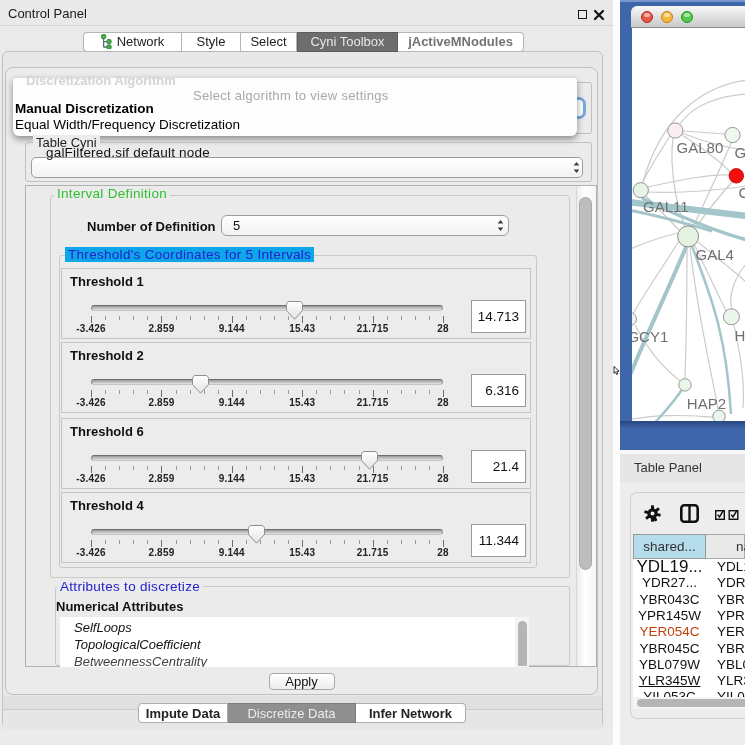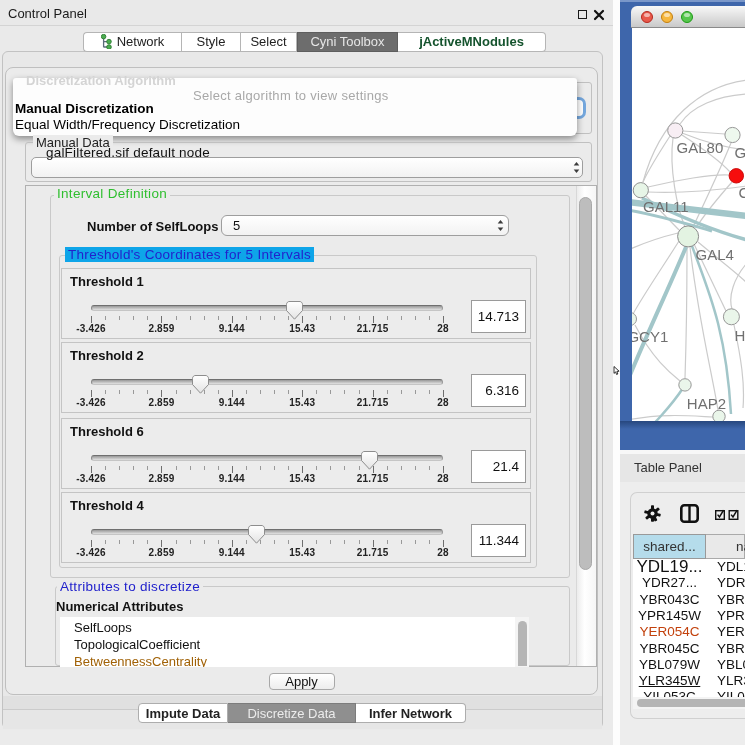--- a/index.html
+++ b/index.html
@@ -25,52 +25,52 @@
   <div class="abs" style="left:83px; top:31.5px; height:20px; display:flex;">
     <div style="width:98px; background:#fff; border:1px solid #b5b5b5; border-right:none; border-radius:4px 0 0 4px; display:flex; align-items:center; justify-content:center; font-size:13px; color:#222;"><svg width="11" height="15" viewBox="0 0 11 15" style="margin-right:5px;">
           <path d="M2.6 4 L2.6 13.2 M2.6 7.6 L7.6 7.6 M2.6 13 L7.6 13" stroke="#5a6b7a" stroke-width="1.3" fill="none"></path>
           <circle cx="2.6" cy="2.6" r="2.3" fill="#4cae51" stroke="#2e7d33" stroke-width="0.9"></circle>
           <circle cx="8" cy="7.6" r="2.3" fill="#4cae51" stroke="#2e7d33" stroke-width="0.9"></circle>
           <circle cx="8" cy="13" r="2.3" fill="#4cae51" stroke="#2e7d33" stroke-width="0.9"></circle>
         </svg>Network</div>
     <div style="width:59px; background:#fff; border:1px solid #b5b5b5; border-right:none; display:flex; align-items:center; justify-content:center; font-size:13px; color:#222;">Style</div>
     <div style="width:57px; background:#fff; border:1px solid #b5b5b5; display:flex; align-items:center; justify-content:center; font-size:13px; color:#222;">Select</div>
     <div style="width:101px; background:#6d6d6d; border:1px solid #5e5e5e; display:flex; align-items:center; justify-content:center; font-size:13px; color:#e6e6e6;">Cyni Toolbox</div>
-    <div style="width:148px; background:#fff; border:1px solid #b5b5b5; border-left:none; border-radius:0 4px 4px 0; display:flex; align-items:center; justify-content:center; font-size:13px; color:#14532d; font-weight:bold;">jActiveMNodules</div>
+    <div style="width:126px; background:#fff; border:1px solid #b5b5b5; border-left:none; border-radius:0 4px 4px 0; display:flex; align-items:center; justify-content:center; font-size:13px; color:#737373; font-weight:bold;">jActiveMNodules</div>
   </div>
 
   <div class="abs" style="left:5px; top:67px; width:593px; height:628px; background:#ebebeb; border:1px solid #bfbfbf; border-radius:8px;"></div>
 
   <div class="abs" style="left:25px; top:82px; width:567px; height:52px; border:1px solid #c0c0c0; border-radius:3px;"></div>
   <div class="abs" style="left:552px; top:96.5px; width:34px; height:22px; border:3px solid #74a7dd; border-radius:7px; background:#fff;"></div>
 
   <div class="abs" style="left:13px; top:78px; width:564px; height:57.5px; background:#fdfdfd; border-radius:3px 3px 6px 6px; box-shadow:0 3px 7px rgba(0,0,0,0.42);"></div>
   <div class="txt" style="left:26px; top:73px; font-size:13px; font-weight:bold; color:#d4d4d4;">Discretization Algorithm</div>
   <div class="txt" style="left:193px; top:88px; font-size:13px; color:#a8a8a8; letter-spacing:0.3px;">Select algorithm to view settings</div>
   <div class="txt" style="left:15px; top:101px; font-size:13.5px; font-weight:bold; color:#000;">Manual Discretization</div>
   <div class="txt" style="left:15px; top:117px; font-size:13.5px; color:#000;">Equal Width/Frequency Discretization</div>
 
   <div class="abs" style="left:25px; top:142px; width:567px; height:40px; border:1px solid #c0c0c0; border-radius:3px;"></div>
-  <div class="txt" style="left:33px; top:135px; font-size:13px; color:#222; background:#ebebeb; padding:0 3px;">Manual Data</div>
+  <div class="txt" style="left:33px; top:135px; font-size:13px; color:#222; background:#ebebeb; padding:0 3px;">Table Cyni</div>
   <div class="abs" style="left:31px; top:157px; width:552px; height:21px; background:linear-gradient(#ffffff,#f2f2f2); border:1px solid #9e9e9e; border-radius:5px;"></div>
   <div class="txt" style="left:46px; top:145px; font-size:13.5px; letter-spacing:0.2px; color:#111;">galFiltered.sif default node</div>
   <svg class="abs" style="left:572px; top:162px;" width="9" height="11" viewBox="0 0 9 11">
       <path d="M4.5 0 L7.3 3.6 H1.7 Z" fill="#3c3c3c"></path>
       <path d="M4.5 11 L7.3 7.4 H1.7 Z" fill="#3c3c3c"></path>
     </svg>
 
   <div class="abs" style="left:25px; top:185px; width:572px; height:482px; border:1px solid #b0b0b0; background:#ebebeb;"></div>
 
   <div class="abs" style="left:576px; top:186px; width:20px; height:480px; background:linear-gradient(to right,#ececec,#ffffff 40%,#f5f5f5); border-left:1px solid #d8d8d8;"></div>
   <div class="abs" style="left:579px; top:197px; width:13px; height:373px; background:#bdbdbd; border:1px solid #a8a8a8; border-radius:7px;"></div>
 
   <div class="abs" style="left:50px; top:195px; width:520px; height:383px; border:1px solid #c9c9c9; border-radius:3px;"></div>
   <div class="txt" style="left:54px; top:186px; font-size:13.5px; letter-spacing:0.3px; color:#2fbf2f; background:#ebebeb; padding:0 3px;">Interval Definition</div>
 
-  <div class="txt" style="left:87px; top:218.5px; font-size:13px; font-weight:bold; color:#111;">Number of SelfLoops</div>
+  <div class="txt" style="left:87px; top:218.5px; font-size:13px; font-weight:bold; color:#111;">Number of Definition</div>
   <div class="abs" style="left:221px; top:215px; width:288px; height:21px; background:linear-gradient(#ffffff,#f2f2f2); border:1px solid #9e9e9e; border-radius:6px;"></div>
   <div class="txt" style="left:233px; top:218px; font-size:13px; color:#111;">5</div>
   <svg class="abs" style="left:496px; top:220px;" width="9" height="11" viewBox="0 0 9 11">
       <path d="M4.5 0 L7.3 3.6 H1.7 Z" fill="#3c3c3c"></path>
       <path d="M4.5 11 L7.3 7.4 H1.7 Z" fill="#3c3c3c"></path>
     </svg>
 
   <div class="abs" style="left:59px; top:255px; width:478px; height:313px; border:1px solid #c9c9c9; border-radius:3px;"></div>
   <div class="txt" style="left:65px; top:247px; font-size:13.5px; letter-spacing:0.3px; color:#2222cc; background:#0ea5e9; padding:0 3px;">Threshold's Coordinates for 5 Intervals</div>
 
@@ -253,24 +253,24 @@
           </linearGradient>
         </defs>
         <path d="M4 0.5 H13 A3 3 0 0 1 16.5 3.5 V9.5 L8.5 18.2 L0.5 9.5 V3.5 A3 3 0 0 1 4 0.5 Z" fill="url(#g492)" stroke="#8d8d8d" stroke-width="1"></path>
       </svg>
       <div class="abs" style="left:470.5px; top:524px; width:55.5px; height:33px; background:#fff; border:1px solid #9a9a9a; font-size:13.5px; color:#111; text-align:right; line-height:31px; padding-right:6px;">11.344</div>
     </div>
 
   <div class="abs" style="left:55px; top:586px; width:515px; height:80px; border:1px solid #c9c9c9; border-radius:3px;"></div>
   <div class="txt" style="left:57px; top:578.5px; font-size:13.5px; letter-spacing:0.3px; color:#2222cc; background:#ebebeb; padding:0 3px;">Attributes to discretize</div>
   <div class="txt" style="left:56px; top:599px; font-size:13px; font-weight:bold; color:#111;">Numerical Attributes</div>
-  <div class="abs" style="left:60px; top:617px; width:469px; height:49.5px; background:#fff; overflow:hidden;">
+  <div class="abs" style="left:60px; top:617px; width:469px; height:49.5px; background:#fff; overflow:hidden;font-style:italic;">
     <div class="txt" style="left:14px; top:3px; font-size:13px; color:#111;">SelfLoops</div>
     <div class="txt" style="left:14px; top:20px; font-size:13px; color:#111;">TopologicalCoefficient</div>
-    <div class="txt" style="left:14px; top:37px; font-size:13px; color:#a16207;">BetweennessCentrality</div>
+    <div class="txt" style="left:14px; top:37px; font-size:13px; color:#404040;">BetweennessCentrality</div>
   </div>
   <div class="abs" style="left:515px; top:617px; width:14px; height:49.5px; background:#f4f4f4;"></div>
   <div class="abs" style="left:517.5px; top:621px; width:9px; height:45px; background:#b5b5b5; border-radius:4.5px 4.5px 0 0;"></div>
 
   <div class="abs" style="left:268.5px; top:672.5px; width:66px; height:17px; background:linear-gradient(#ffffff,#ededed); border:1px solid #a8a8a8; border-radius:4px; font-size:13px; color:#111; display:flex; align-items:center; justify-content:center;">Apply</div>
 
   <div class="abs" style="left:3px; top:696px; width:599px; height:12.5px; background:#e0e0e0;"></div>
   <div class="abs" style="left:3px; top:708.5px; width:599px; height:1px; background:#cbcbcb;"></div>
   <div class="abs" style="left:3px; top:709.5px; width:599px; height:19px; background:#e6e6e6;"></div>
   <div class="abs" style="left:138px; top:703px; height:20px; display:flex; z-index:6;">

